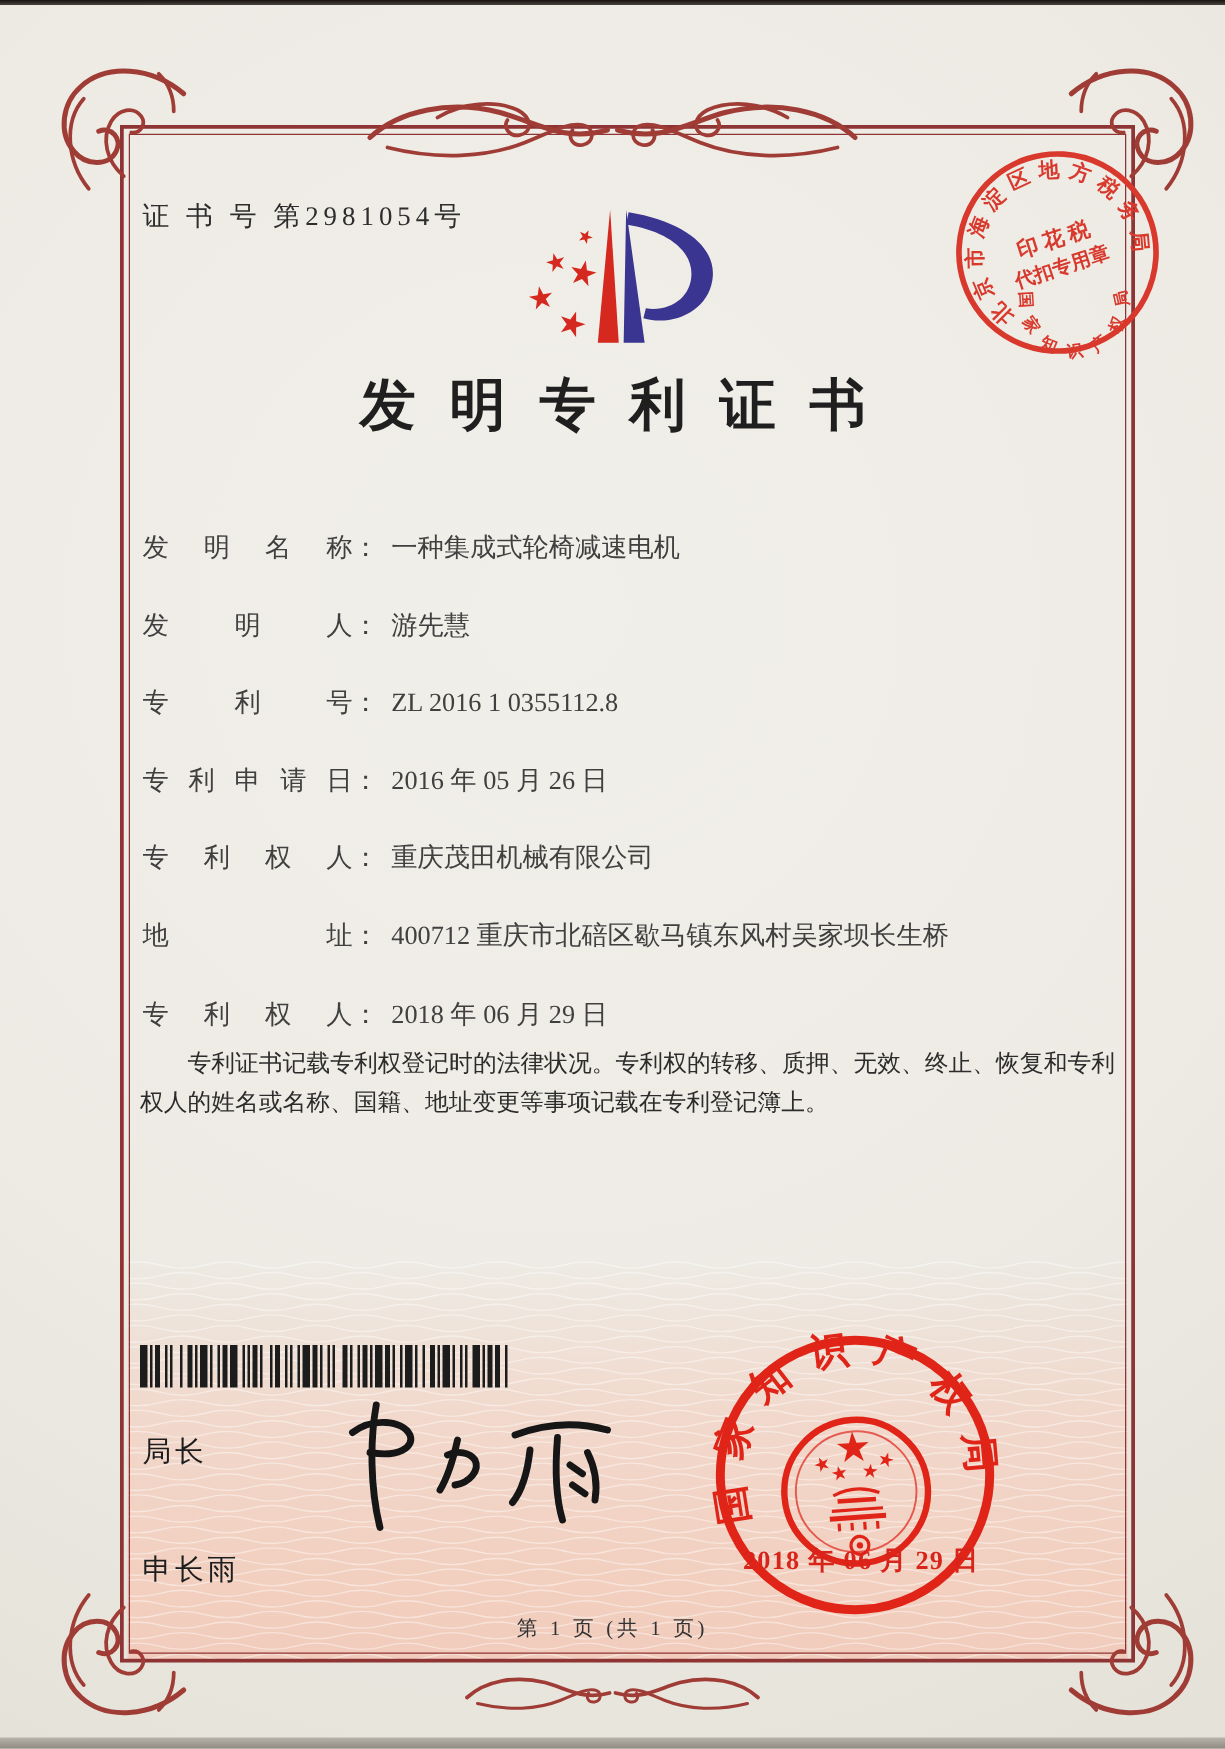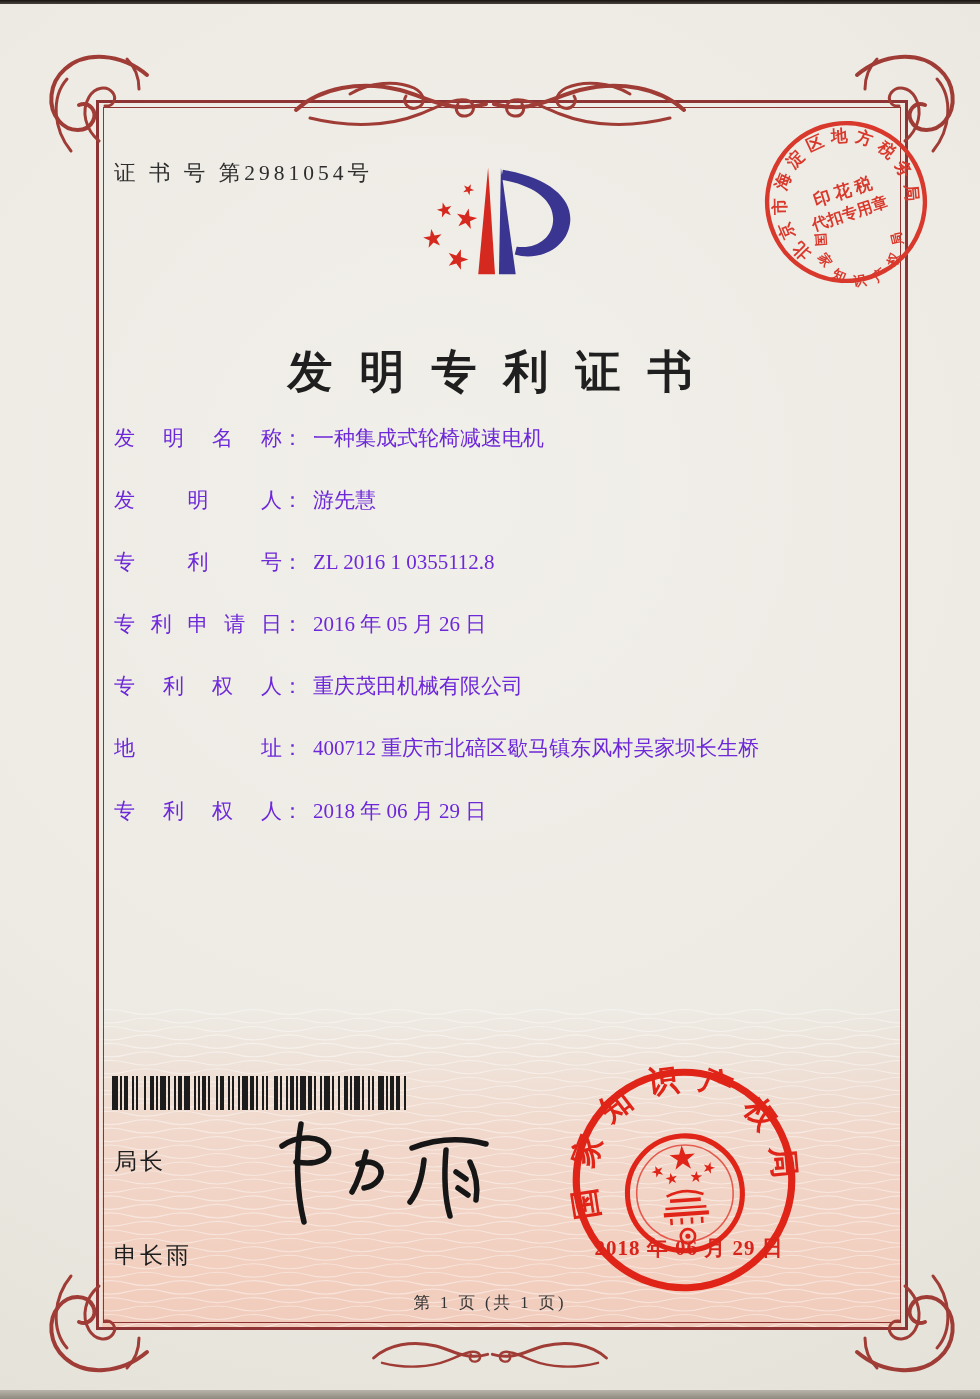--- a/index.html
+++ b/index.html
@@ -16,22 +16,22 @@
   .frame::after{content:"";position:absolute;inset:4px;border:1.5px solid #8e3434;}
   
   .pink-zone{position:absolute;left:102px;right:78px;top:1008px;bottom:71px;z-index:2;
     background:linear-gradient(180deg, rgba(243,211,197,0) 0%, rgba(243,211,197,0.75) 120px, #f2cfbf 260px, #f1ccbc 100%);}
   .pink-zone svg{position:absolute;inset:0;width:100%;height:100%;opacity:.5;}
   .ornament{position:absolute;z-index:6;}
   
   .cert-no{position:absolute;left:114px;top:158px;font-size:21.5px;letter-spacing:4px;color:#2d2d2d;z-index:10;}
   .logo{position:absolute;left:396px;top:154px;width:198px;height:138px;z-index:10;}
   .doc-title{position:absolute;left:0;top:294px;width:980px;text-align:center;font-size:45px;font-weight:700;
-    letter-spacing:27px;text-indent:27px;color:#1f1f1f;z-index:10;margin-top:48px;}
-  .field-row{position:absolute;left:114px;width:776px;font-size:21px;color:#6d28d9;z-index:10;white-space:nowrap;}
+    letter-spacing:27px;text-indent:27px;color:#1f1f1f;z-index:10;}
+  .field-row{position:absolute;left:114px;width:776px;font-size:21px;color:#404040;z-index:10;white-space:nowrap;}
   .f-label{display:inline-block;width:168px;text-align:justify;text-align-last:justify;text-justify:inter-character;vertical-align:bottom;}
   .f-colon{margin-right:10px;}
   .grant-right{position:absolute;left:374px;top:0;white-space:nowrap;}
   .grant-right .f-label{width:146px;}
   .paragraphs{position:absolute;left:112px;top:836px;width:780px;font-size:19px;line-height:31px;
     color:#2c2c2c;text-align:justify;z-index:10;}
   .paragraphs p{margin:0;text-indent:2em;}
   .barcode{position:absolute;left:112px;top:1076px;height:34px;display:flex;align-items:stretch;z-index:10;}
   .barcode div{height:100%;}
   .signoff{position:absolute;left:114px;z-index:10;font-family:"Liberation Sans","DejaVu Sans",sans-serif;
@@ -177,20 +177,21 @@
 </div>
 <div class="field-row" style="top:734px">
   <span class="f-label">地址</span><span class="f-colon">：</span><span>400712 重庆市北碚区歇马镇东风村吴家坝长生桥</span>
 </div>
 
 <div class="field-row" style="top:797px">
   <span class="f-label">专利权人</span><span class="f-colon">：</span><span>2018 年 06 月 29 日</span>
 </div>
 
 <div class="paragraphs">
+  <p>专利证书记载专利权登记时的法律状况。专利权的转移、质押、无效、终止、恢复和专利权人的姓名或名称、国籍、地址变更等事项记载在专利登记簿上。</p>
 </div>
 
 <div class="barcode" id="barcode">
     <div style="width: 6px; background: rgb(28, 28, 28);"></div>
     <div style="width: 2px; background: transparent;"></div>
     <div style="width: 2px; background: rgb(28, 28, 28);"></div>
     <div style="width: 2px; background: transparent;"></div>
     <div style="width: 4px; background: rgb(28, 28, 28);"></div>
     <div style="width: 4px; background: transparent;"></div>
     <div style="width: 2px; background: rgb(28, 28, 28);"></div>

